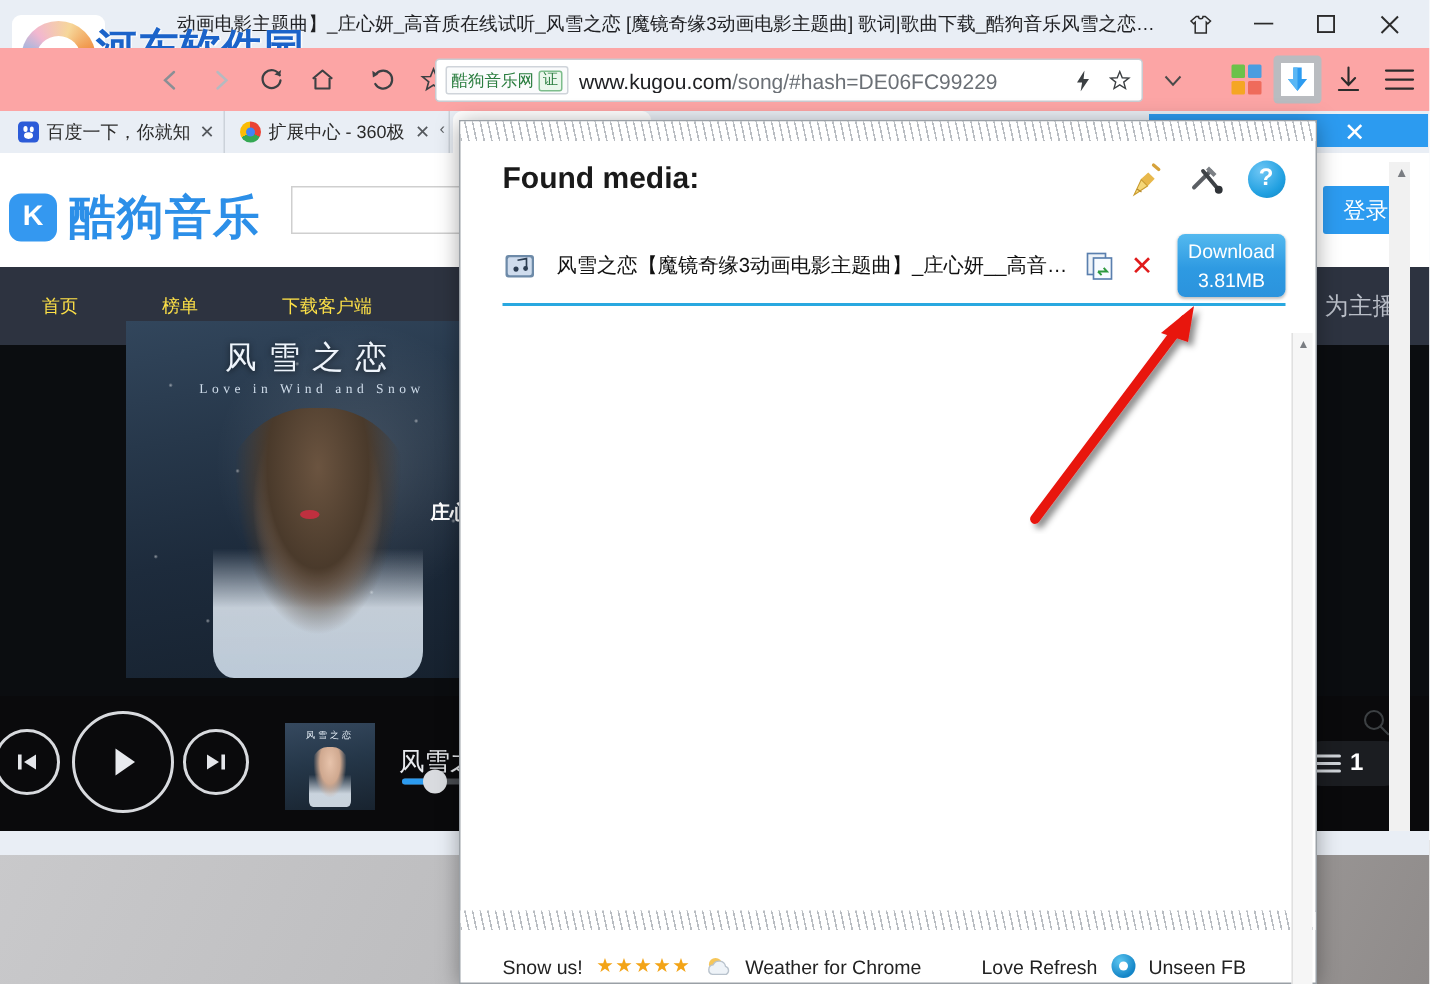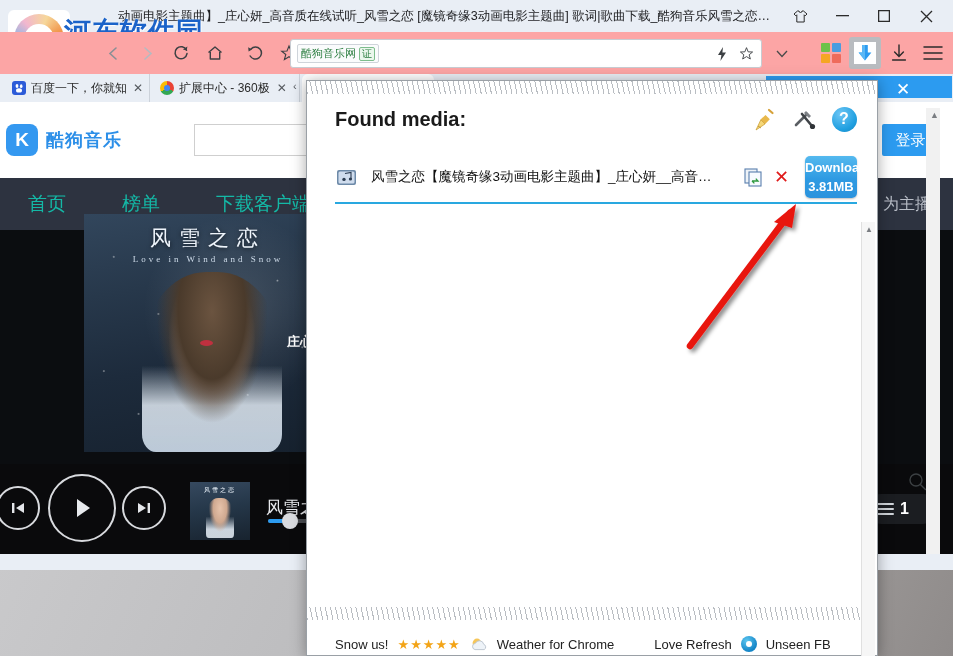--- a/index.html
+++ b/index.html
@@ -131,39 +131,39 @@
   .tab-scroll-l { position:absolute; left:293px; top:6px; font-size:11px; color:#5a5e63; }
 
   
   .page { position:absolute; left:0; top:102px; width:953px; height:452px; background:#fff; overflow:hidden; }
   .kg-header { position:absolute; left:0; top:0; width:953px; height:76px; background:#fff; }
   .kg-logo { position:absolute; left:6px; top:22px; display:flex; align-items:center; gap:8px; }
   .kg-logo .mark {
     width:32px; height:32px; border-radius:8px; background:#3498f0; color:#fff;
     display:flex; align-items:center; justify-content:center; font-size:19px; font-weight:bold;
   }
-  .kg-logo .name { font-size:18px; font-weight:bold; color:#2c8fe8; letter-spacing:1px; }
+  .kg-logo .name { font-size:31px; font-weight:bold; color:#2c8fe8; letter-spacing:1px; }
   .kg-search {
     position:absolute; left:194px; top:124px; width:270px; height:32px;
     border:1px solid #cfcfcf; background:#fff;
   }
   .kg-search input {
     width:100%; height:100%; border:0; outline:0; padding:0 8px; font-size:13px;
     font-family:inherit; background:transparent;
   }
   .kg-login {
     position:absolute; right:14px; top:22px; width:57px; height:32px;
     background:#2c9bf0; color:#fff; font-size:15px; border:0; border-radius:2px;
     display:flex; align-items:center; justify-content:center;
   }
   .kg-nav {
     position:absolute; left:0; top:76px; width:953px; height:52px;
     background:#2d3340; display:flex; align-items:center;
   }
-  .kg-nav .item { color:#14b8a6; font-size:19px; padding:0 28px; white-space:nowrap; }
+  .kg-nav .item { color:#fde047; font-size:12px; padding:0 28px; white-space:nowrap; }
   .kg-nav .item:first-child { padding-left:28px; }
   .kg-nav .spacer { flex:1; }
   .kg-nav .right-item { color:#b9bec7; font-size:16px; padding-right:22px; white-space:nowrap; }
 
   .kg-hero { position:absolute; left:0; top:128px; width:953px; height:234px; background:#0b0d10; overflow:hidden; }
   .album {
     position:absolute; left:84px; top:112px; width:248px; height:238px;
     background:
       radial-gradient(circle at 62% 40%, rgba(255,255,255,.14), rgba(255,255,255,0) 45%),
       linear-gradient(170deg,#32465c 0%,#27384b 30%,#1d2b3c 60%,#16212e 100%);
@@ -268,23 +268,23 @@
   }
   .mr-icon { width:22px; height:22px; flex:0 0 auto; display:flex; align-items:center; justify-content:center; }
   .mr-name {
     margin-left:14px; font-size:13.5px; color:#111; white-space:nowrap;
     overflow:hidden; text-overflow:ellipsis; max-width:352px;
   }
   .mr-actions { margin-left:auto; display:flex; align-items:center; gap:10px; }
   .mr-copy { width:20px; height:20px; display:flex; align-items:center; justify-content:center; }
   .mr-del { color:#e01b1b; font-size:18px; font-weight:bold; line-height:18px; }
   .dl-btn {
-    width:52px; height:42px; margin-left:6px; border-radius:5px;
+    width:72px; height:42px; margin-left:6px; border-radius:5px;
     background: linear-gradient(180deg,#54b9ef 0%, #2e9ae2 55%, #2b93dd 100%);
-    color:#fff; font-size:13px; font-weight:bold; text-align:center; line-height:19px;
+    color:#fff; font-size:13px; font-weight:normal; text-align:center; line-height:19px;
     padding-top:2px; box-shadow:0 1px 2px rgba(0,0,0,.25);
   }
   .popup-sb { position:absolute; right:2px; top:70px; width:14px; height:482px; background:#f6f6f6; border-left:1px solid #e0e0e0; }
   .popup-sb .arr { position:absolute; left:3px; font-size:8px; color:#7a7d82; }
   .popup-sb .arr.up { top:3px; }
   .popup-foot { position:relative; height:48px; }
   .foot-row { position:absolute; left:28px; top:16px; display:flex; align-items:center; gap:9px; font-size:13px; color:#222; }
   .stars { color:#f3a417; font-size:13px; letter-spacing:1px; }
   .wx-icon { width:18px; height:14px; }
   .fb-dot {
@@ -379,20 +379,23 @@
       <div class="tb-btn" id="tb-star">
         <svg width="18" height="18" viewBox="0 0 18 18">
             <path d="M9 2 L11 7 L16.3 7.2 L12.2 10.5 L13.6 15.6 L9 12.7 L4.4 15.6 L5.8 10.5 L1.7 7.2 L7 7 Z" fill="none" stroke="#3c4043" stroke-width="1.1"></path>
           </svg>
       </div>
 
       <div class="omnibox">
         <div class="site-badge">
           <span class="cn">酷狗音乐网</span>
           <span class="zheng">证</span>
+        </div>
+        <div class="url">
+          <span>www.kugou.com</span><span class="dim">/song/#hash=DE06FC99229</span>
         </div>
         <div class="omni-icons">
           <span>
             <svg width="12" height="14" viewBox="0 0 12 14">
                 <path d="M7 0 L2 8 H5.4 L4.4 14 L10 5.6 H6.4 Z" fill="#3c4043"></path>
               </svg>
           </span>
           <span>
             <svg width="15" height="15" viewBox="0 0 18 18">
                 <path d="M9 2 L11 7 L16.3 7.2 L12.2 10.5 L13.6 15.6 L9 12.7 L4.4 15.6 L5.8 10.5 L1.7 7.2 L7 7 Z" fill="none" stroke="#3c4043" stroke-width="1.1"></path>

